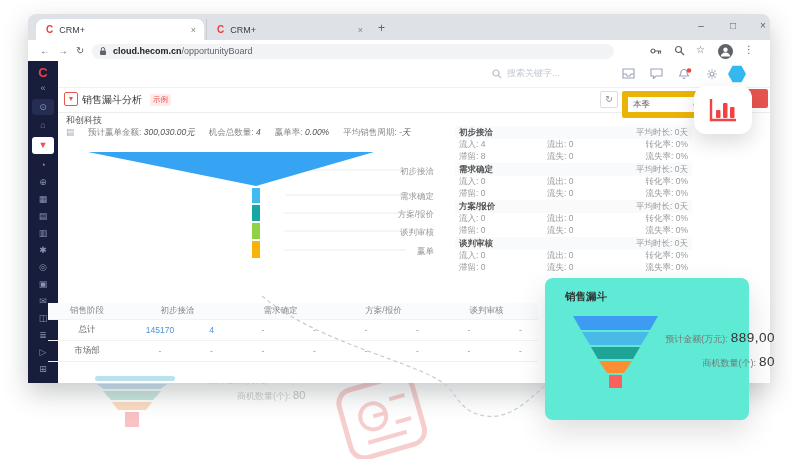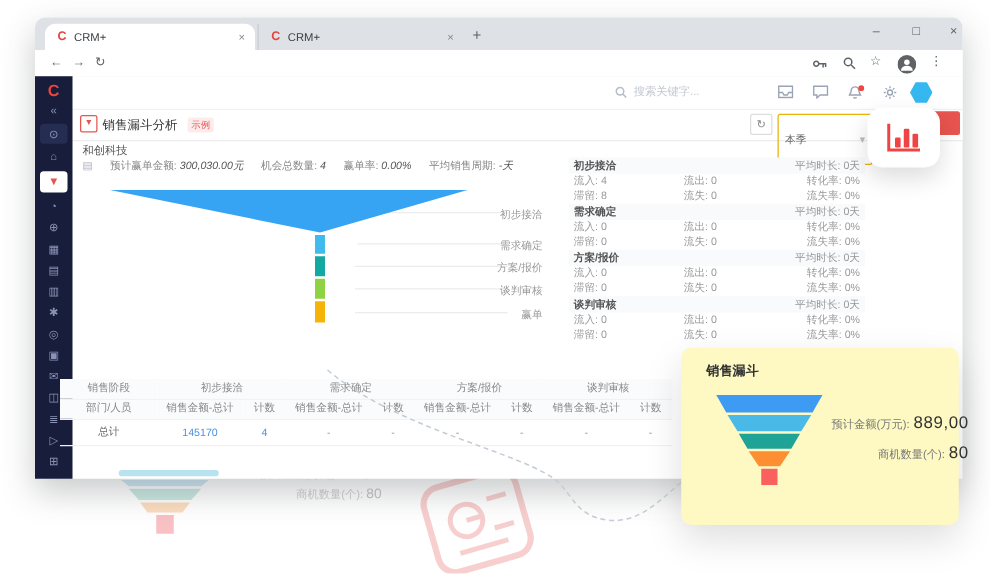--- a/index.html
+++ b/index.html
@@ -32,23 +32,23 @@
           clip-path:polygon(25% 4%,75% 4%,100% 50%,75% 96%,25% 96%,0 50%);}
   #titlebar{left:30px;top:73px;width:712px;height:24px;background:#fff;
             border-top:1px solid #f1f1f1;border-bottom:1px solid #ececec;}
   #tb-ic{left:36px;top:78px;width:12px;height:12px;border:1px solid #e8544f;border-radius:2px;
          color:#e8544f;font-size:7px;line-height:12px;text-align:center;}
   #tb-title{left:54px;top:79px;font-size:10px;color:#333;font-weight:normal;}
   #tb-badge{left:122px;top:80px;font-size:7.5px;color:#e8544f;background:#fdeceb;
             border-radius:2px;padding:1px 3px;}
   #tb-refresh{left:572px;top:77px;width:16px;height:15px;border:1px solid #ddd;border-radius:2px;
               color:#888;font-size:9px;text-align:center;line-height:15px;}
-  #tb-period{left:594px;top:77px;width:64px;height:15px;border:1px solid #eab308;border-radius:2px;
+  #tb-period{left:594px;top:77px;width:64px;height:15px;border:6px solid #eab308;border-radius:2px;
              font-size:8.5px;color:#666;display:flex;align-items:center;justify-content:space-between;
-             padding:12px 5px;}
+             padding:0 5px;}
   #tb-redbtn{left:710px;top:75px;width:30px;height:19px;background:#e8544f;border-radius:2px;}
   
   #sidebar{left:0;top:47px;width:30px;height:322px;background:#171d3b;overflow:hidden;}
   #sblogo{width:30px;text-align:center;margin-top:4px;color:#e8443f;font-weight:800;font-size:13px;}
   .sbi{width:30px;height:17px;text-align:center;font-size:9px;line-height:17px;color:#8a92b5;}
   .sbi.boxed{width:22px;height:16px;margin:2px 4px;background:#262d52;border-radius:3px;line-height:16px;}
   .sbi.active{width:22px;height:17px;margin:3px 4px;background:#fff;border-radius:3px;
               color:#e8544f;line-height:17px;}
   
   #company{left:38px;top:100px;font-size:9px;color:#555;font-weight:normal;}
@@ -70,21 +70,21 @@
                   white-space:nowrap;border-bottom:1px solid #f2f2f2;}
   #tbl thead tr{background:#fafbfd;height:16px;color:#888;}
   #tbl tbody tr{height:21px;color:#999;}
   #tbl tbody td:first-child{color:#666;}
   #tbl .link{color:#4a90e2;}
   #hscroll{left:67px;top:362px;width:80px;height:5px;background:#b8e2ef;border-radius:3px;}
   
   #minicard{left:694px;top:86px;width:58px;height:48px;background:#fff;border-radius:12px;
             box-shadow:0 8px 20px rgba(0,0,0,.14);z-index:4;display:flex;align-items:center;
             justify-content:center;}
-  #bigcard{left:545px;top:278px;width:222px;height:142px;background:#fef9c3;border-radius:8px;
+  #bigcard{left:545px;top:278px;width:204px;height:142px;background:#5eead4;border-radius:8px;
            box-shadow:0 12px 30px rgba(0,0,0,.13);z-index:4;}
   #bigcard .ttl{position:absolute;left:20px;top:12px;font-size:10.5px;color:#333;font-weight:bold;}
   .crow{position:absolute;left:120px;display:flex;align-items:baseline;width:110px;
         justify-content:flex-end;}
   .crow .lb{font-size:9px;color:#777;}
   .crow .vl{font-size:13.5px;color:#333;margin-left:3px;letter-spacing:.5px;}
   
   .ghost{z-index:1;}
   #gline1{left:208px;top:373px;font-size:9px;color:#e2e2e2;}
   #gline1 .vl{font-size:11px;}
@@ -134,20 +134,28 @@
       <div class="a" id="newtab">+</div>
       <div class="a winctl" style="left:664px">–</div>
       <div class="a winctl" style="left:696px">□</div>
       <div class="a winctl" style="left:726px">×</div>
     </div>
 
     <div class="a" id="urlbar"></div>
     <div class="a navg" style="left:12px">←</div>
     <div class="a navg" style="left:30px">→</div>
     <div class="a navg" style="left:48px">↻</div>
+    <div class="a" id="omni">
+      <svg width="8" height="10" style="margin-left:7px">
+        <rect x="1" y="4.5" width="6" height="4.5" rx="1" fill="#5f6368"></rect>
+        <path d="M2.3,4.5 V3.2 a1.7,1.7 0 0 1 3.4,0 V4.5" fill="none" stroke="#5f6368" stroke-width="1"></path>
+      </svg>
+      <span class="dom">cloud.hecom.cn</span>
+        <span class="pth">/opportunityBoard</span>
+    </div>
     <svg class="a ubi" style="left:622px;top:32px" width="12" height="10">
       <circle cx="3" cy="5" r="2" fill="none" stroke="#5f6368" stroke-width="1.2"></circle>
       <path d="M5,5 H11 M8.5,5 V8 M10.5,5 V7.5" fill="none" stroke="#5f6368" stroke-width="1.2"></path>
     </svg>
     <svg class="a ubi" style="left:646px;top:31px" width="11" height="11">
       <circle cx="4.5" cy="4.5" r="3" fill="none" stroke="#5f6368" stroke-width="1.2"></circle>
       <path d="M7,7 L10,10" stroke="#5f6368" stroke-width="1.2"></path>
     </svg>
     <div class="a ubi" style="left:668px;font-size:10px">☆</div>
     <svg class="a" style="left:690px;top:30px" width="15" height="15">
@@ -317,37 +325,37 @@
             <col style="width: 35px;">
           </colgroup>
           <thead>
             <tr>
               <th>销售阶段</th>
               <th colspan="2">初步接洽</th>
               <th colspan="2">需求确定</th>
               <th colspan="2">方案/报价</th>
               <th colspan="2">谈判审核</th>
             </tr>
-            <tr>
-              <th>部门/人员</th>
-              <th>销售金额-总计</th>
-              <th>计数</th>
-              <th>销售金额-总计</th>
-              <th>计数</th>
-              <th>销售金额-总计</th>
-              <th>计数</th>
-              <th>销售金额-总计</th>
-              <th>计数</th>
-            </tr>
           </thead>
           <tbody>
             <tr>
               <td>总计</td>
               <td class="link">145170</td>
               <td class="link">4</td>
+              <td>-</td>
+              <td>-</td>
+              <td>-</td>
+              <td>-</td>
+              <td>-</td>
+              <td>-</td>
+            </tr>
+            <tr>
+              <td class="link">市场部</td>
+              <td>-</td>
+              <td>-</td>
               <td>-</td>
               <td>-</td>
               <td>-</td>
               <td>-</td>
               <td>-</td>
               <td>-</td>
             </tr>
           </tbody>
         </table>
       </div>

